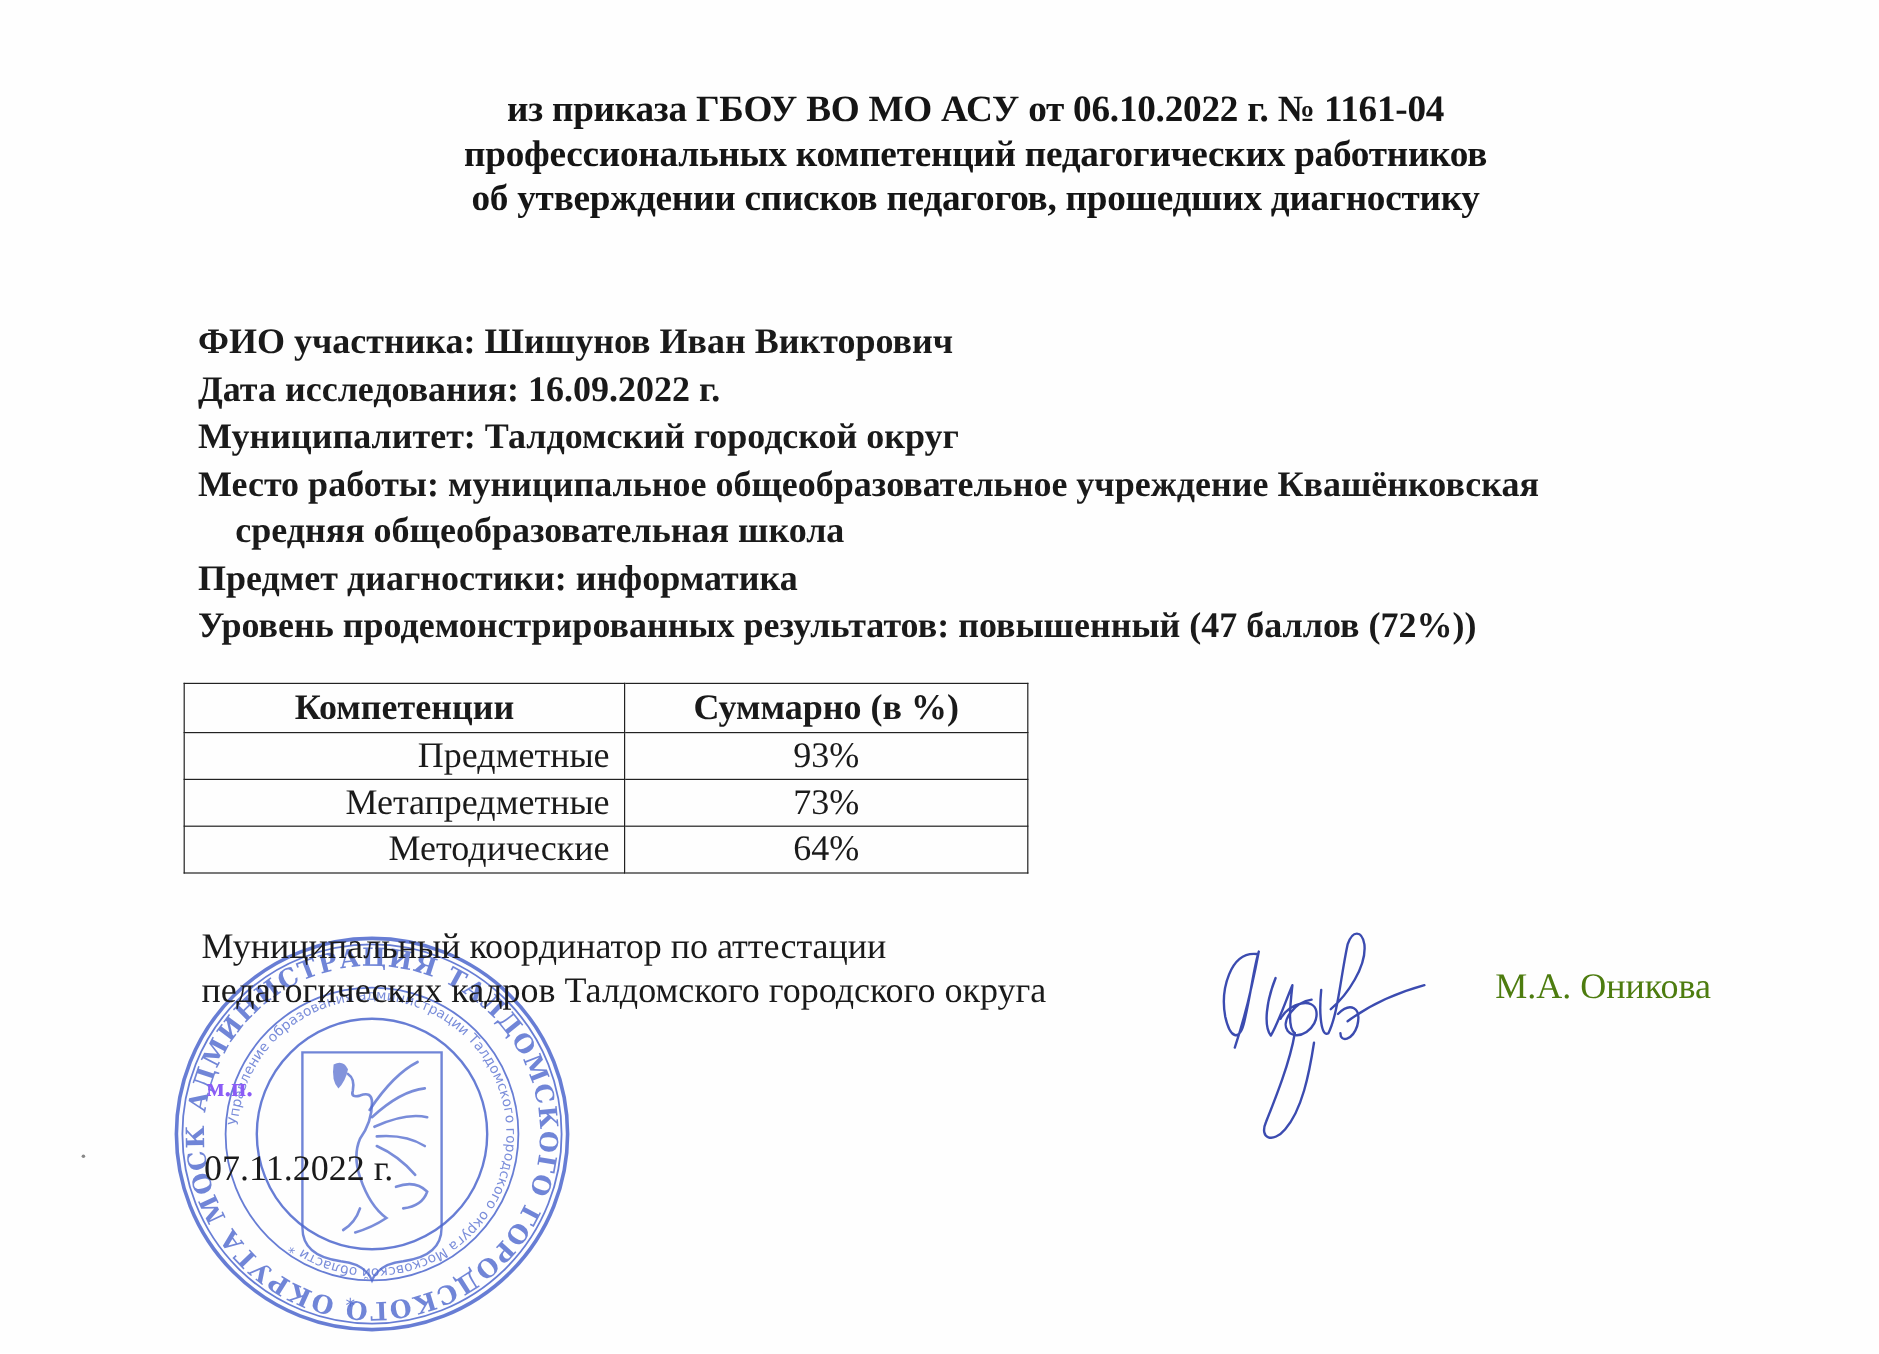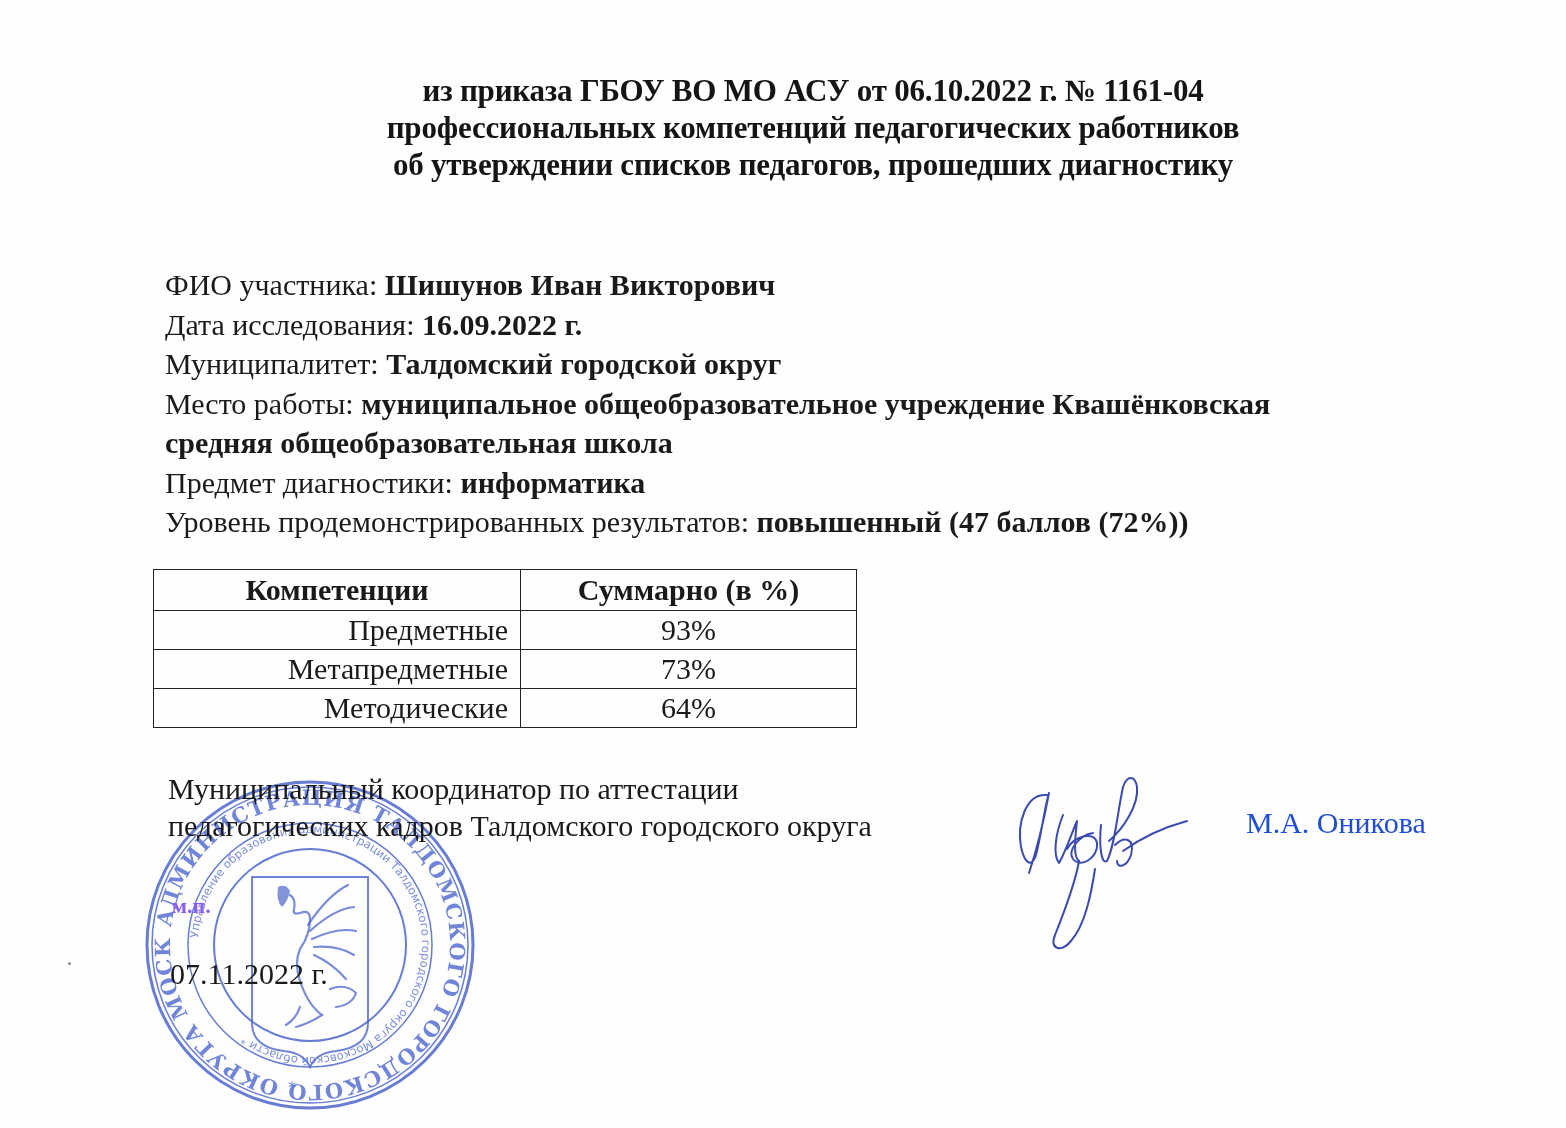--- a/index.html
+++ b/index.html
@@ -36,23 +36,23 @@
     .header div { white-space: nowrap; }
     .info {
       position: absolute;
       left: 165px;
       top: 265px;
       font-size: 30px;
       line-height: 39.5px;
       color: #1a1a1a;
     }
     .info .row { white-space: nowrap; }
-    .info .label { font-weight: normal; text-align: center; }
+    .info .label { font-weight: bold; text-align: center; }
     .info .value { font-weight: bold; }
-    .info .row.wrap-cont { padding-left: 0; }
+    .info .row.wrap-cont { padding-left: 0; margin-left: 31px; }
 
     table.competencies {
       position: absolute;
       left: 153px;
       top: 569px;
       width: 704px;
       border-collapse: collapse;
       font-size: 30px;
       color: #1a1a1a;
       border-radius: 22px;
@@ -80,21 +80,21 @@
       line-height: 37px;
       color: #1a1a1a;
       white-space: nowrap;
       z-index: 3;
     }
     .signer {
       position: absolute;
       left: 1246px;
       top: 806px;
       font-size: 30px;
-      color: #1d4ed8;
+      color: #4d7c0f;
       white-space: nowrap;
     }
     .mp {
       position: absolute;
       left: 172px;
       top: 893px;
       font-size: 22px;
       font-weight: bold;
       color: #8b5cf6;
       z-index: 3;

